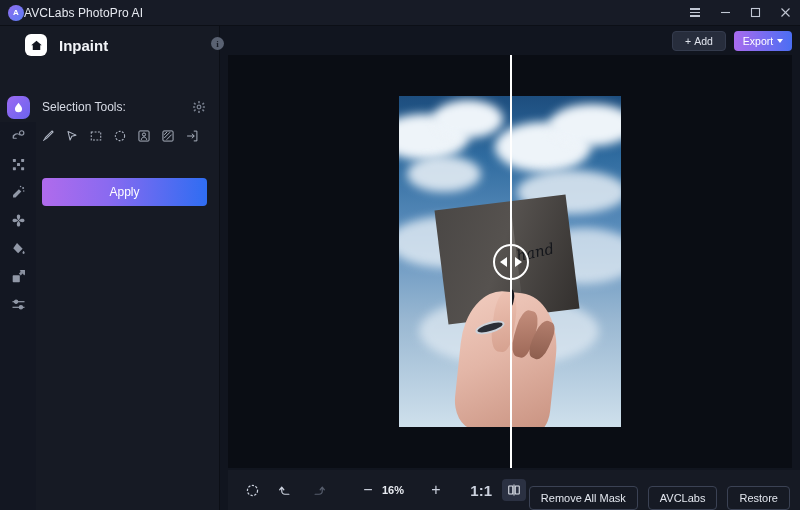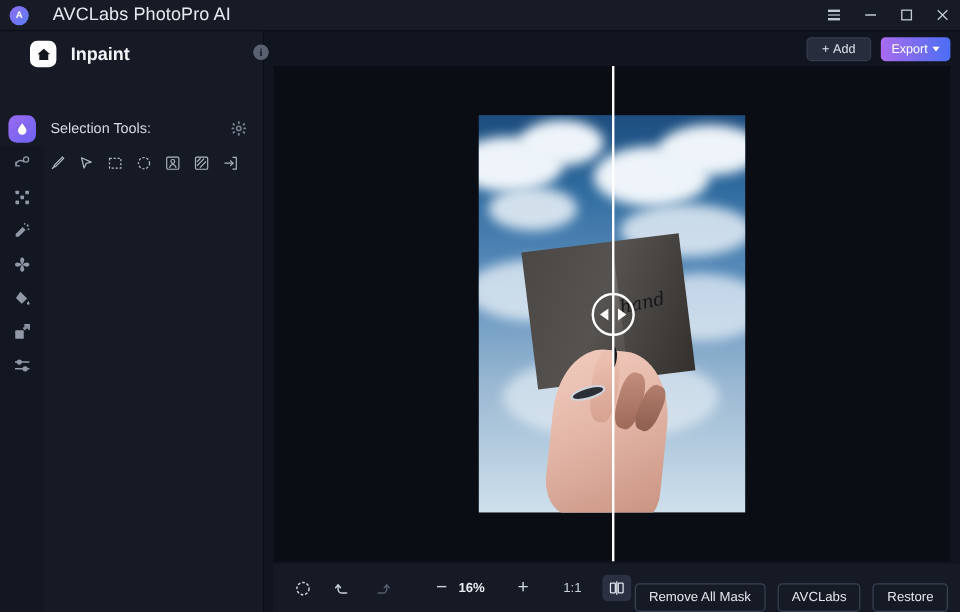--- a/index.html
+++ b/index.html
@@ -16,21 +16,21 @@
     position: absolute; top: 0; left: 0; width: 800px; height: 26px;
     background: #171b26; display: flex; align-items: center;
     border-bottom: 1px solid #0c0f16;
   }
   .app-logo {
     width: 16px; height: 16px; margin-left: 8px; border-radius: 50%;
     background: linear-gradient(135deg,#8f6ef0,#5b7cf5);
     display: flex; align-items: center; justify-content: center;
     font-size: 8px; color: #fff; font-weight: bold;
   }
-  .app-title { margin-left: 20px; font-size: 15px; color: #e6e9f0; letter-spacing: .1px; }
+  .app-title { margin-left: 0; font-size: 12px; color: #e6e9f0; letter-spacing: .1px; }
   .win-controls { margin-left: auto; display: flex; align-items: center; height: 26px; }
   .win-btn {
     width: 30px; height: 26px; display: flex; align-items: center; justify-content: center;
     color: #c2c8d4; font-size: 11px;
   }
   .hamb { display: flex; flex-direction: column; gap: 2px; }
   .hamb i { display: block; width: 10px; height: 1.4px; background: #c2c8d4; }
 
   
   .sidebar {
@@ -177,21 +177,21 @@
   .bottombar {
     position: absolute; top: 470px; left: 228px; width: 572px; height: 40px;
     background: #161a24; display: flex; align-items: center;
   }
   .bb-btn {
     width: 28px; height: 24px; display: flex; align-items: center; justify-content: center;
     color: #cbd1dd; cursor: pointer;
   }
   .bb-btn.dim { color: #555c6b; }
   .zoom-val { font-size: 11px; font-weight: bold; color: #e8ebf1; width: 40px; text-align: left; }
-  .ratio { font-size: 11px; color: #cbd1dd; width: 30px; text-align: center; cursor: pointer; }
+  .ratio { font-size: 15px; color: #cbd1dd; width: 30px; text-align: right; cursor: pointer; font-weight: bold; }
   .split-toggle {
     width: 24px; height: 22px; background: #2b3142; border-radius: 4px;
     display: flex; align-items: center; justify-content: center; cursor: pointer;
   }
   .outline-btn {
     height: 24px; padding: 0 11px; border: 1px solid #3b4254; border-radius: 4px;
     background: transparent; color: #e3e7ef; font-size: 11px; cursor: pointer;
     display: flex; align-items: center; font-family: "Liberation Sans", sans-serif; margin-top: 16px;
   }
   svg { display: block; }
@@ -364,20 +364,21 @@
       </div>
       <div class="tool-btn">
         <svg width="14" height="14" viewBox="0 0 16 16" fill="none" stroke="#aeb5c3" stroke-width="1.1">
           <path d="M10 2.4 L13.6 2.4 L13.6 13.6 L10 13.6"></path>
           <line x1="2.4" y1="8" x2="10.4" y2="8"></line>
             <path d="M7.8 5.4 L10.6 8 L7.8 10.6"></path>
         </svg>
       </div>
     </div>
 
+    <button class="apply-btn">Apply</button>
   </div>
 
   <div class="add-btn">
     <span>+</span>
     <span>Add</span>
   </div>
   <div class="export-btn">
     <span>Export</span>
     <span class="chev"></span>
   </div>

